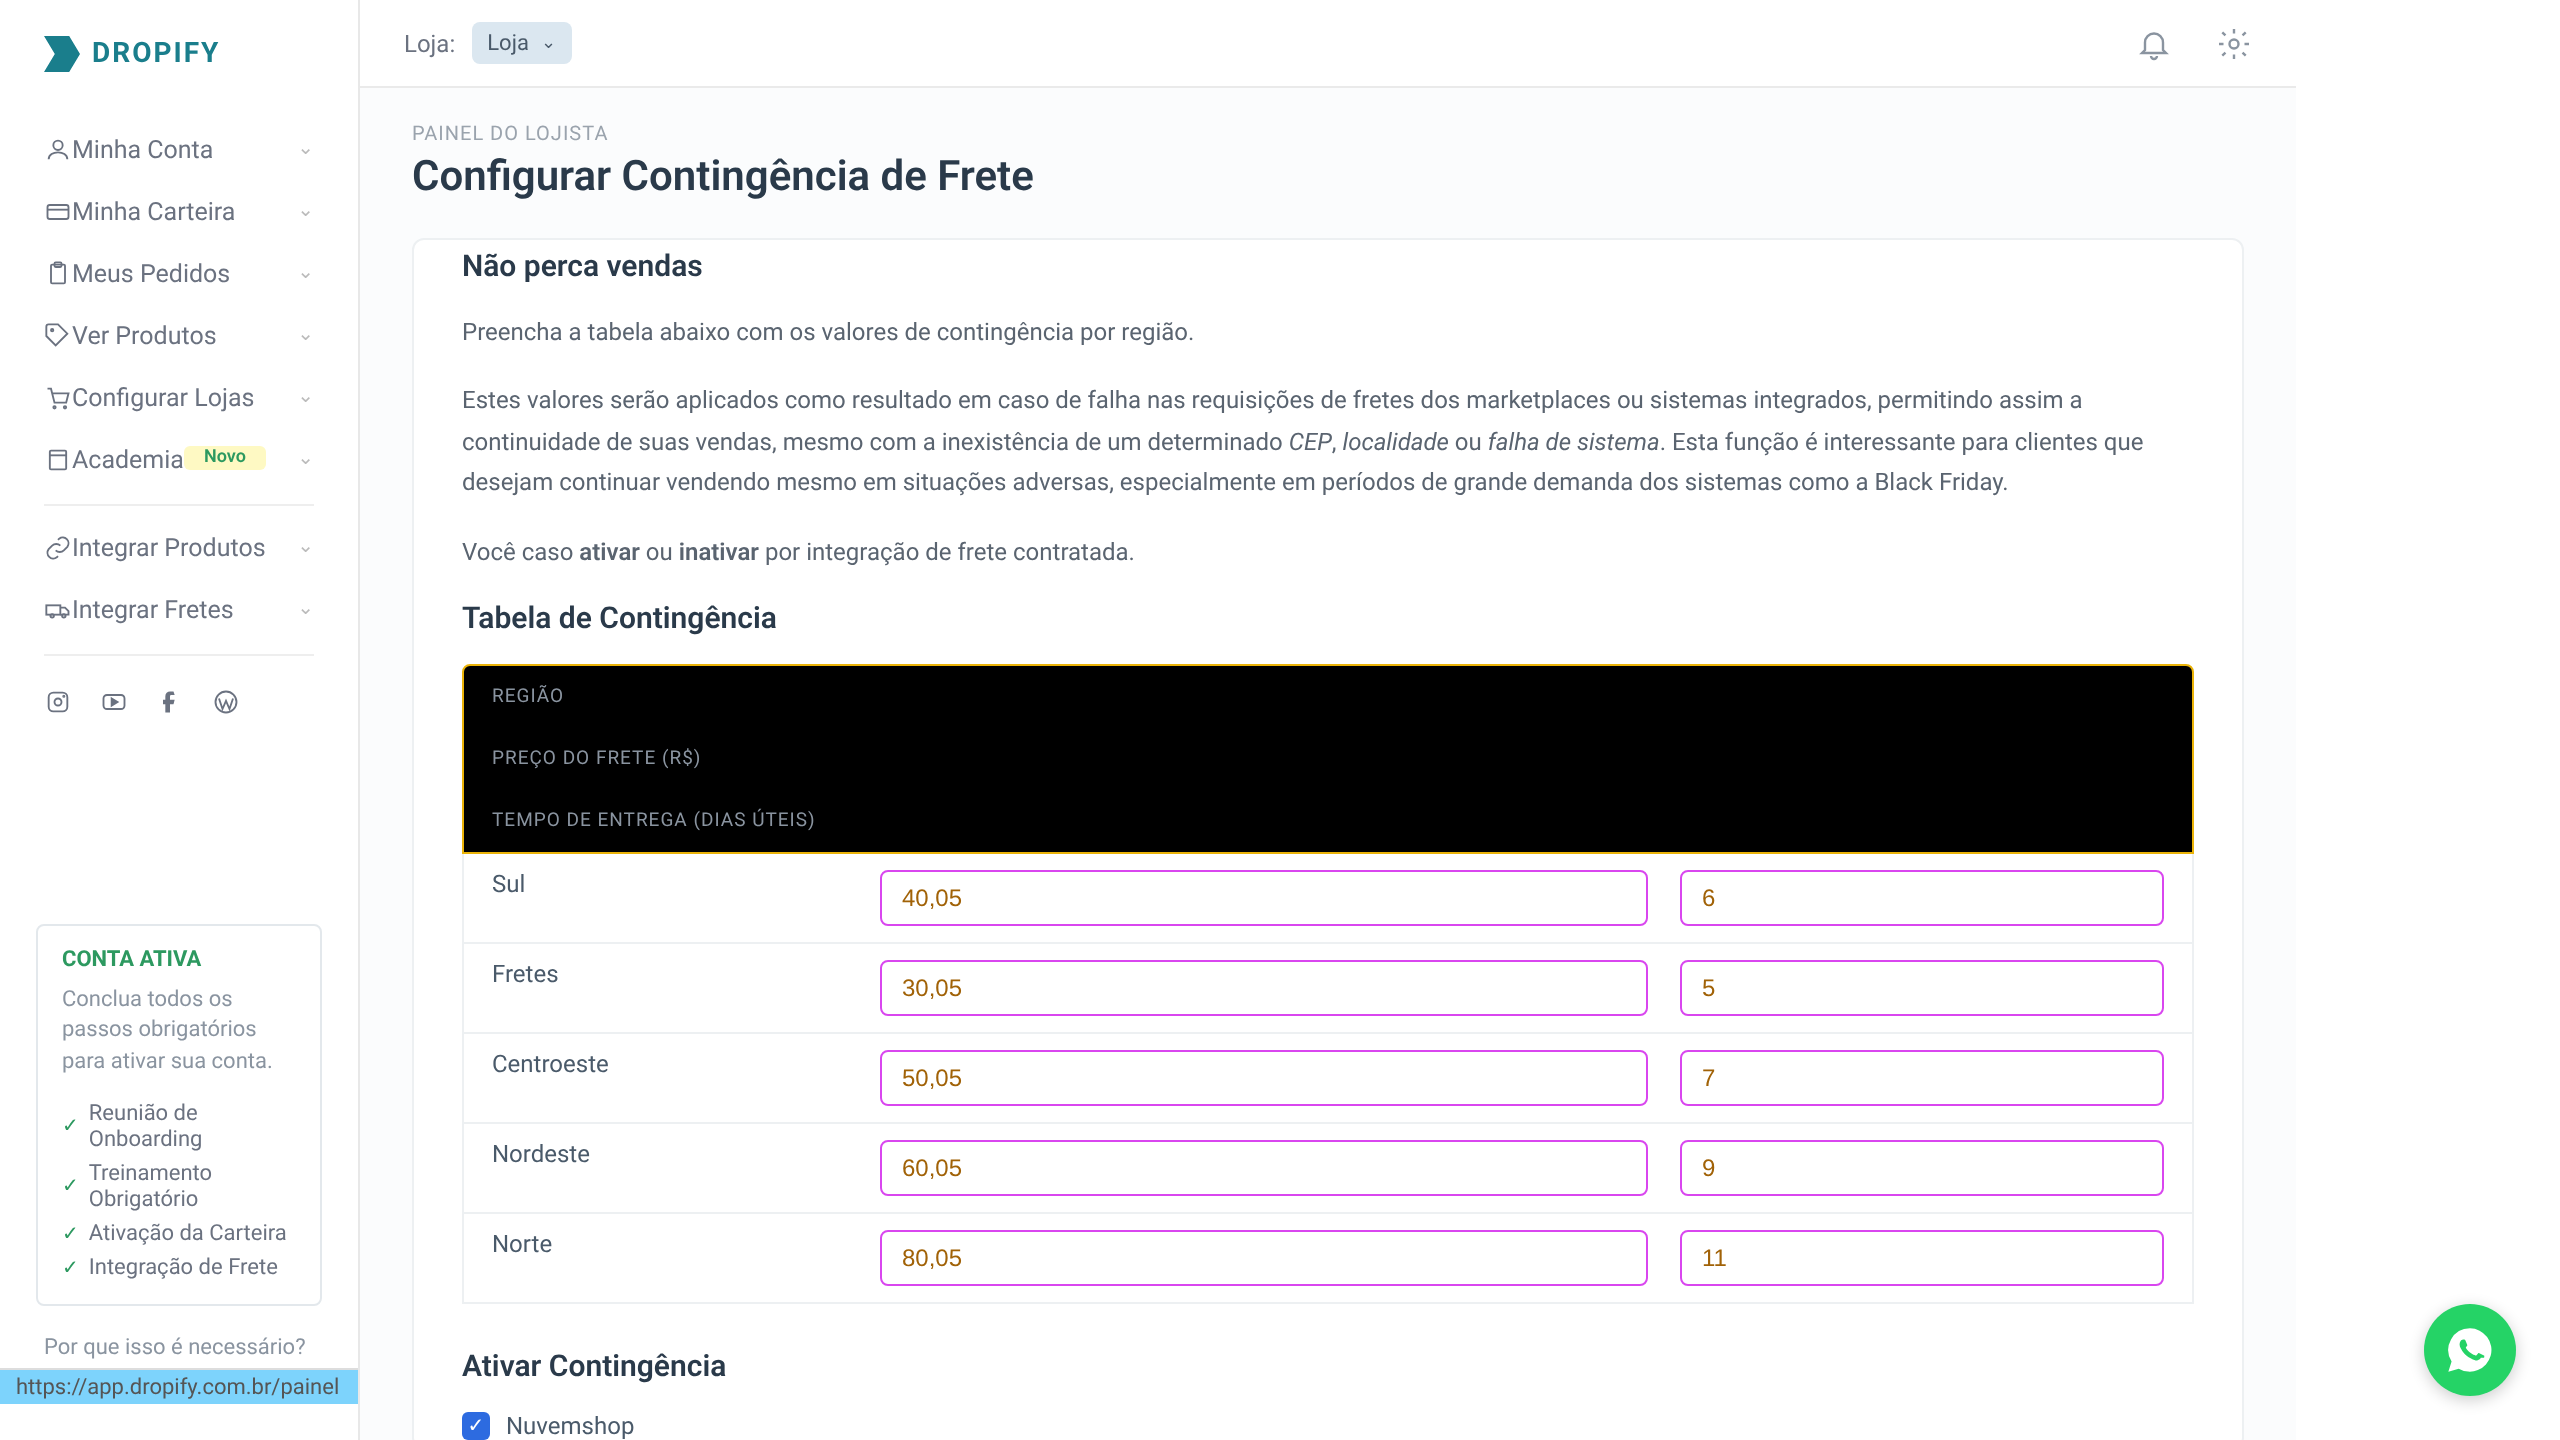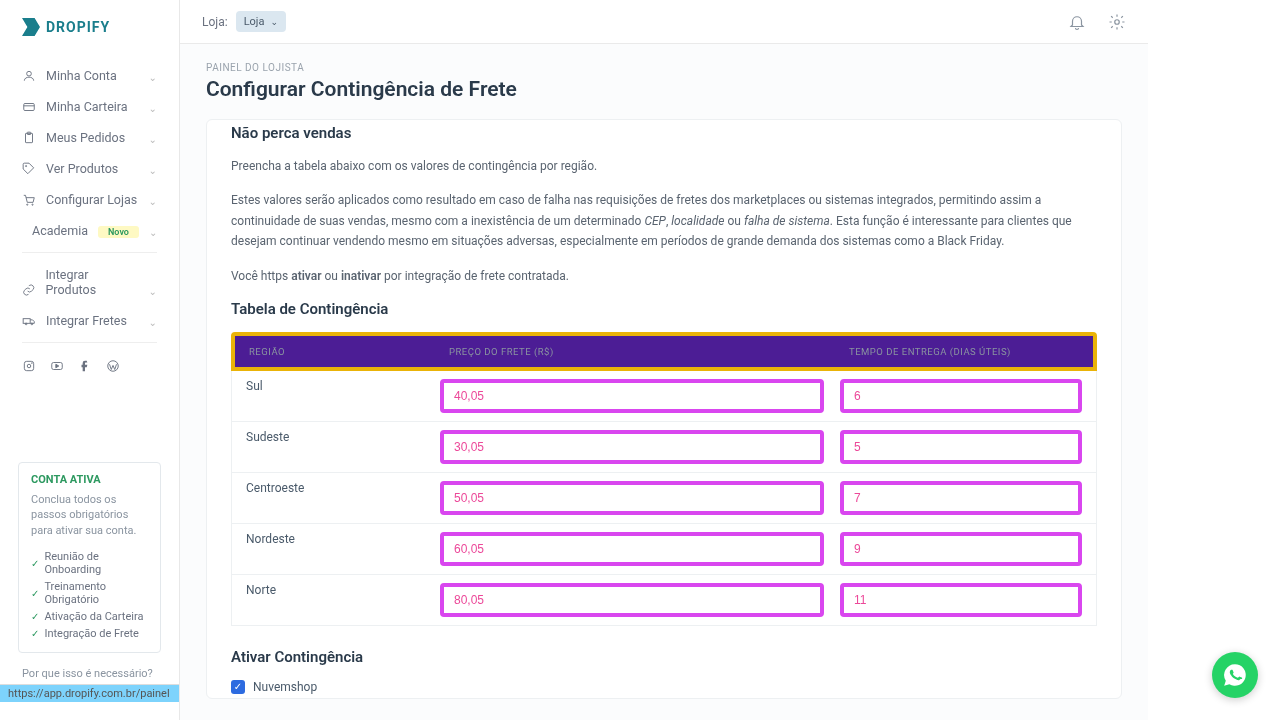--- a/index.html
+++ b/index.html
@@ -2,21 +2,21 @@
 <html><head>
 <meta charset="utf-8">
 <style>
 * { margin: 0; padding: 0; box-sizing: border-box; }
 body { font-family: -apple-system, BlinkMacSystemFont, "Segoe UI", Roboto, sans-serif; background: #fff; color: #333; font-size: 13px; }
 .app { display: flex; height: 720px; width: 1148px; }
 .sidebar { width: 180px; border-right: 1px solid #e8e8e8; display: flex; flex-direction: column; padding: 18px 0; }
 .logo { display: flex; align-items: center; gap: 6px; padding: 0 22px 24px; color: #1a7e8c; font-weight: 700; font-size: 14px; letter-spacing: 1px; }
 .logo-icon { width: 18px; height: 18px; background: #1a7e8c; clip-path: polygon(0 0, 70% 0, 100% 50%, 70% 100%, 0 100%, 30% 50%); }
 .nav { flex: 1; }
-.nav-item { display: flex; align-items: flex-end; gap: 10px; padding: 8px 22px; color: #6b7280; cursor: pointer; font-size: 12.5px; position: relative; }
+.nav-item { display: flex; align-items: flex-start; padding: 8px 22px; color: #6b7280; cursor: pointer; font-size: 12.5px; position: relative; }
 .nav-item .icon { width: 14px; height: 14px; display: inline-flex; align-items: center; justify-content: center; }
 .nav-item .chev { margin-left: auto; color: #bbb; font-size: 10px; }
 .badge { background: #fef9c3; color: #2d9960; font-size: 9px; padding: 1px 10px; border-radius: 3px; font-weight: 600; }
 .nav-sep { border-top: 1px solid #eee; margin: 6px 22px; }
 .socials { display: flex; gap: 14px; padding: 10px 22px; color: #6b7280; }
 .socials span { width: 14px; height: 14px; cursor: pointer; }
 .account-box { margin: 10px 18px; border: 1px solid #e3e8ec; border-radius: 4px; padding: 10px 12px; font-size: 11px; }
 .account-box .title { color: #2d9960; font-weight: 700; font-size: 11px; }
 .account-box .desc { color: #8a94a0; margin: 6px 0 10px; line-height: 1.4; }
 .check-item { color: #6b7280; padding: 2px 0; display: flex; gap: 5px; align-items: center; }
@@ -30,27 +30,27 @@
 .topbar .spacer { flex: 1; }
 .icon-btn { width: 18px; height: 18px; color: #8a94a0; cursor: pointer; }
 .content { flex: 1; overflow-y: auto; background: #fbfcfd; padding: 18px 26px; }
 .breadcrumb { color: #9aa3ad; font-size: 10px; letter-spacing: 0.5px; }
 .page-title { font-size: 21px; font-weight: 600; color: #2a3a4a; margin: 4px 0 18px; }
 .card { background: #fff; border: 1px solid #edf0f2; border-radius: 6px; padding: 4px 24px; }
 .sec-title { font-size: 15px; font-weight: 600; color: #2a3a4a; margin-bottom: 14px; }
 .para { font-size: 12px; color: #5a6470; line-height: 1.7; margin-bottom: 14px; }
 .para .bold { font-weight: 600; }
 .para .italic { font-style: italic; }
-.tbl-head { display: flex; background: #4c1d95; border: 4px solid #eab308; border-radius: 4px 4px 0 0; }
+.tbl-head { display: flex; background: #000000; border: 1px solid #eab308; border-radius: 4px 4px 0 0; flex-direction: column; }
 .tbl-head > div { padding: 10px 14px; font-size: 9.5px; color: #8a94a0; letter-spacing: 0.5px; }
 .tbl-row { display: flex; border: 1px solid #edf0f2; border-top: none; align-items: flex-start; padding: 8px 0; }
 .col-region { width: 200px; padding: 0 14px; font-size: 12px; color: #4a5a6a; }
 .col-price { width: 400px; padding: 0 8px; }
 .col-time { flex: 1; padding: 0 14px 0 8px; }
-.tbl-input { width: 100%; padding: 6px 10px; border: 4px solid #d946ef; border-radius: 4px; font-size: 12px; color: #ec4899; }
+.tbl-input { width: 100%; padding: 6px 10px; border: 1px solid #d946ef; border-radius: 4px; font-size: 12px; color: #a16207; }
 .activate { margin-top: 22px; }
 .chk-line { display: flex; align-items: center; gap: 8px; font-size: 12px; color: #4a5a6a; }
 .chk { width: 14px; height: 14px; background: #2d6be0; border-radius: 3px; display: flex; align-items: center; justify-content: center; color: #fff; font-size: 10px; }
 .whatsapp { position: fixed; right: 22px; bottom: 22px; width: 46px; height: 46px; border-radius: 50%; background: #25d366; display: flex; align-items: center; justify-content: center; box-shadow: 0 2px 8px rgba(0,0,0,0.2); cursor: pointer; }
 .whatsapp svg { width: 26px; height: 26px; fill: #fff; }
 svg.ic { width: 100%; height: 100%; stroke: currentColor; fill: none; stroke-width: 1.6; }
 </style>
 </head>
 <body>
 
@@ -208,37 +208,37 @@
       <div class="breadcrumb">PAINEL DO LOJISTA</div>
       <div class="page-title">Configurar Contingência de Frete</div>
 
       <div class="card">
         <div class="sec-title">Não perca vendas</div>
         <div class="para">Preencha a tabela abaixo com os valores de contingência por região.</div>
         <div class="para">
           <span>Estes valores serão aplicados como resultado em caso de falha nas requisições de fretes dos marketplaces ou sistemas integrados, permitindo assim a continuidade de suas vendas, mesmo com a inexistência de um determinado </span><span class="italic">CEP</span><span>, </span><span class="italic">localidade</span><span> ou </span><span class="italic">falha de sistema</span><span>. Esta função é interessante para clientes que desejam continuar vendendo mesmo em situações adversas, especialmente em períodos de grande demanda dos sistemas como a Black Friday.</span>
         </div>
         <div class="para">
-          <span>Você https </span><span class="bold">ativar</span><span> ou </span><span class="bold">inativar</span><span> por integração de frete contratada.</span>
+          <span>Você caso </span><span class="bold">ativar</span><span> ou </span><span class="bold">inativar</span><span> por integração de frete contratada.</span>
         </div>
 
         <div class="sec-title">Tabela de Contingência</div>
         <div class="tbl-head">
           <div class="col-region">REGIÃO</div>
           <div class="col-price">PREÇO DO FRETE (R$)</div>
           <div class="col-time">TEMPO DE ENTREGA (DIAS ÚTEIS)</div>
         </div>
         <div id="tbl-body">
             <div class="tbl-row">
               <div class="col-region">Sul</div>
               <div class="col-price"><input class="tbl-input" value="40,05" style=""></div>
               <div class="col-time"><input class="tbl-input" value="6" style=""></div>
             </div>
             <div class="tbl-row">
-              <div class="col-region">Sudeste</div>
+              <div class="col-region">Fretes</div>
               <div class="col-price"><input class="tbl-input" value="30,05" style=""></div>
               <div class="col-time"><input class="tbl-input" value="5" style=""></div>
             </div>
             <div class="tbl-row">
               <div class="col-region">Centroeste</div>
               <div class="col-price"><input class="tbl-input" value="50,05" style=""></div>
               <div class="col-time"><input class="tbl-input" value="7" style=""></div>
             </div>
             <div class="tbl-row">
               <div class="col-region">Nordeste</div>

